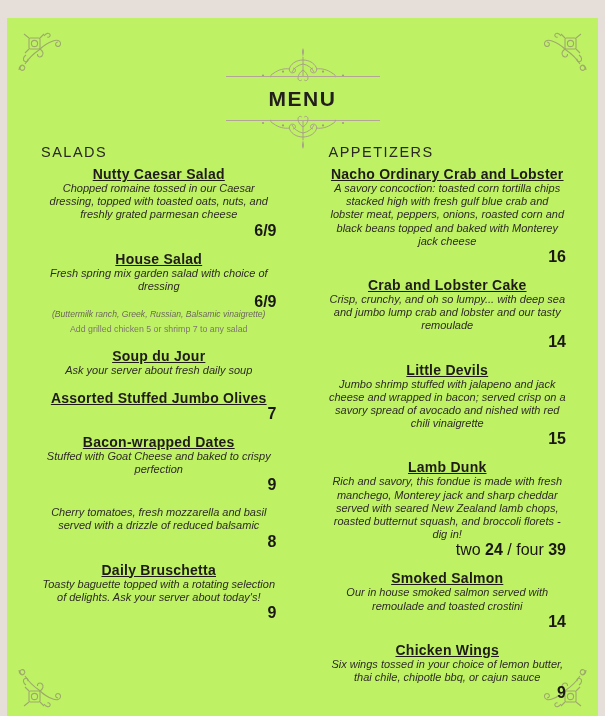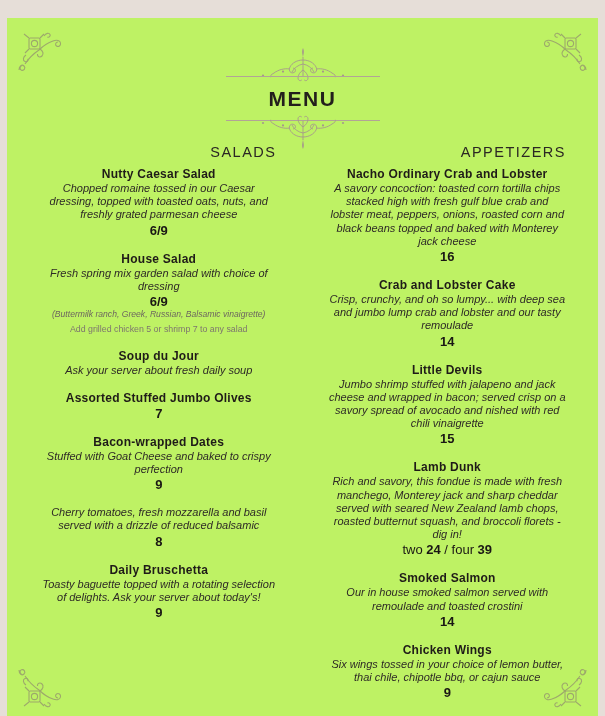--- a/index.html
+++ b/index.html
@@ -62,50 +62,52 @@
     left: 0;
     right: 0;
     display: flex;
     align-items: flex-start;
   }
   .col { width: 50%; box-sizing: border-box; }
   .col-left  { padding: 0 26px 0 34px; }
   .col-right { padding: 0 32px 0 26px; }
 
   .section-head {
-    text-align: right;
+    text-align: left;
     font-size: 14.5px;
     font-weight: normal;
     letter-spacing: 1.5px;
     color: #2b2723;
     margin: 0 0 7px 0;
   }
   .section-head.spaced { margin-top: 22px; }
 
   .item { text-align: center; margin-bottom: 14px; }
   .item-name {
-    font-size: 12px;
+    font-size: 14px;
     font-weight: bold;
     color: #1f1b18;
     letter-spacing: 0.25px;
     line-height: 14px;
+    text-decoration: underline;
   }
   .item-desc {
     font-size: 11px;
     font-style: italic;
     color: #2e2a26;
     line-height: 13.2px;
     margin-top: 1px;
   }
   .item-price {
-    font-size: 13px;
+    font-size: 16px;
     font-weight: bold;
     color: #1a1714;
     line-height: 15px;
     margin-top: 1px;
+    text-align: right;
   }
   .item-price .lbl { font-weight: normal; }
   .item-note {
     font-size: 8.6px;
     font-style: italic;
     color: #6d665f;
     line-height: 11.5px;
   }
   .item-addon {
     font-size: 8.8px;

